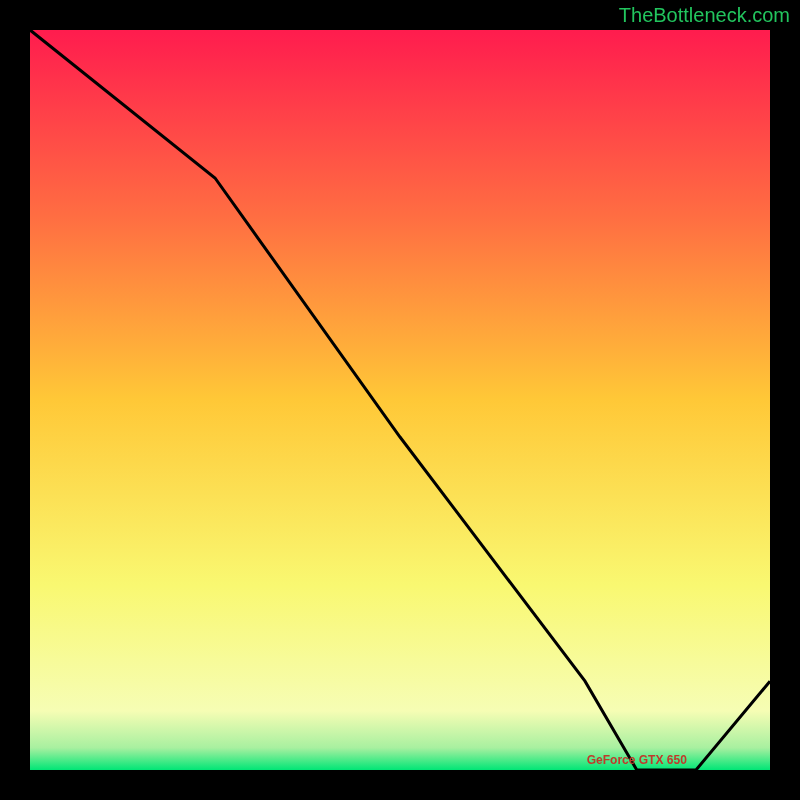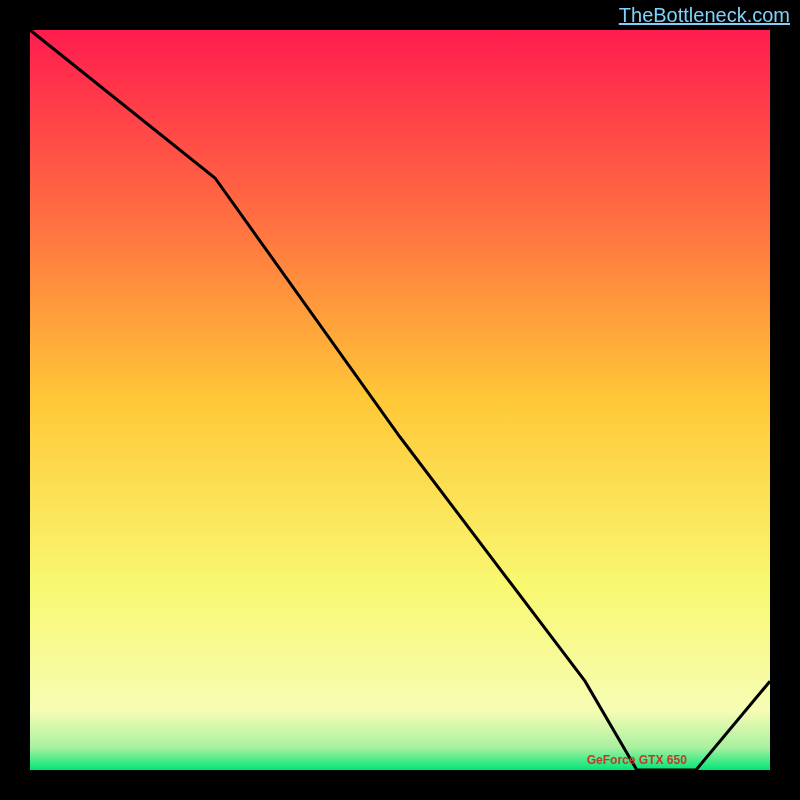--- a/index.html
+++ b/index.html
@@ -14,25 +14,24 @@
   .outer {
     position: relative;
     width: 800px;
     height: 800px;
     background: #000;
   }
   .attribution {
     position: absolute;
     top: 4px;
     right: 10px;
-    color: #7dd3fc;
+    color: #22c55e;
     font-size: 20px;
     font-weight: 400;
     white-space: nowrap;
-    text-decoration: underline;
   }
   svg {
     position: absolute;
     top: 0;
     left: 0;
   }
 </style>
 </head>
 <body>
 

